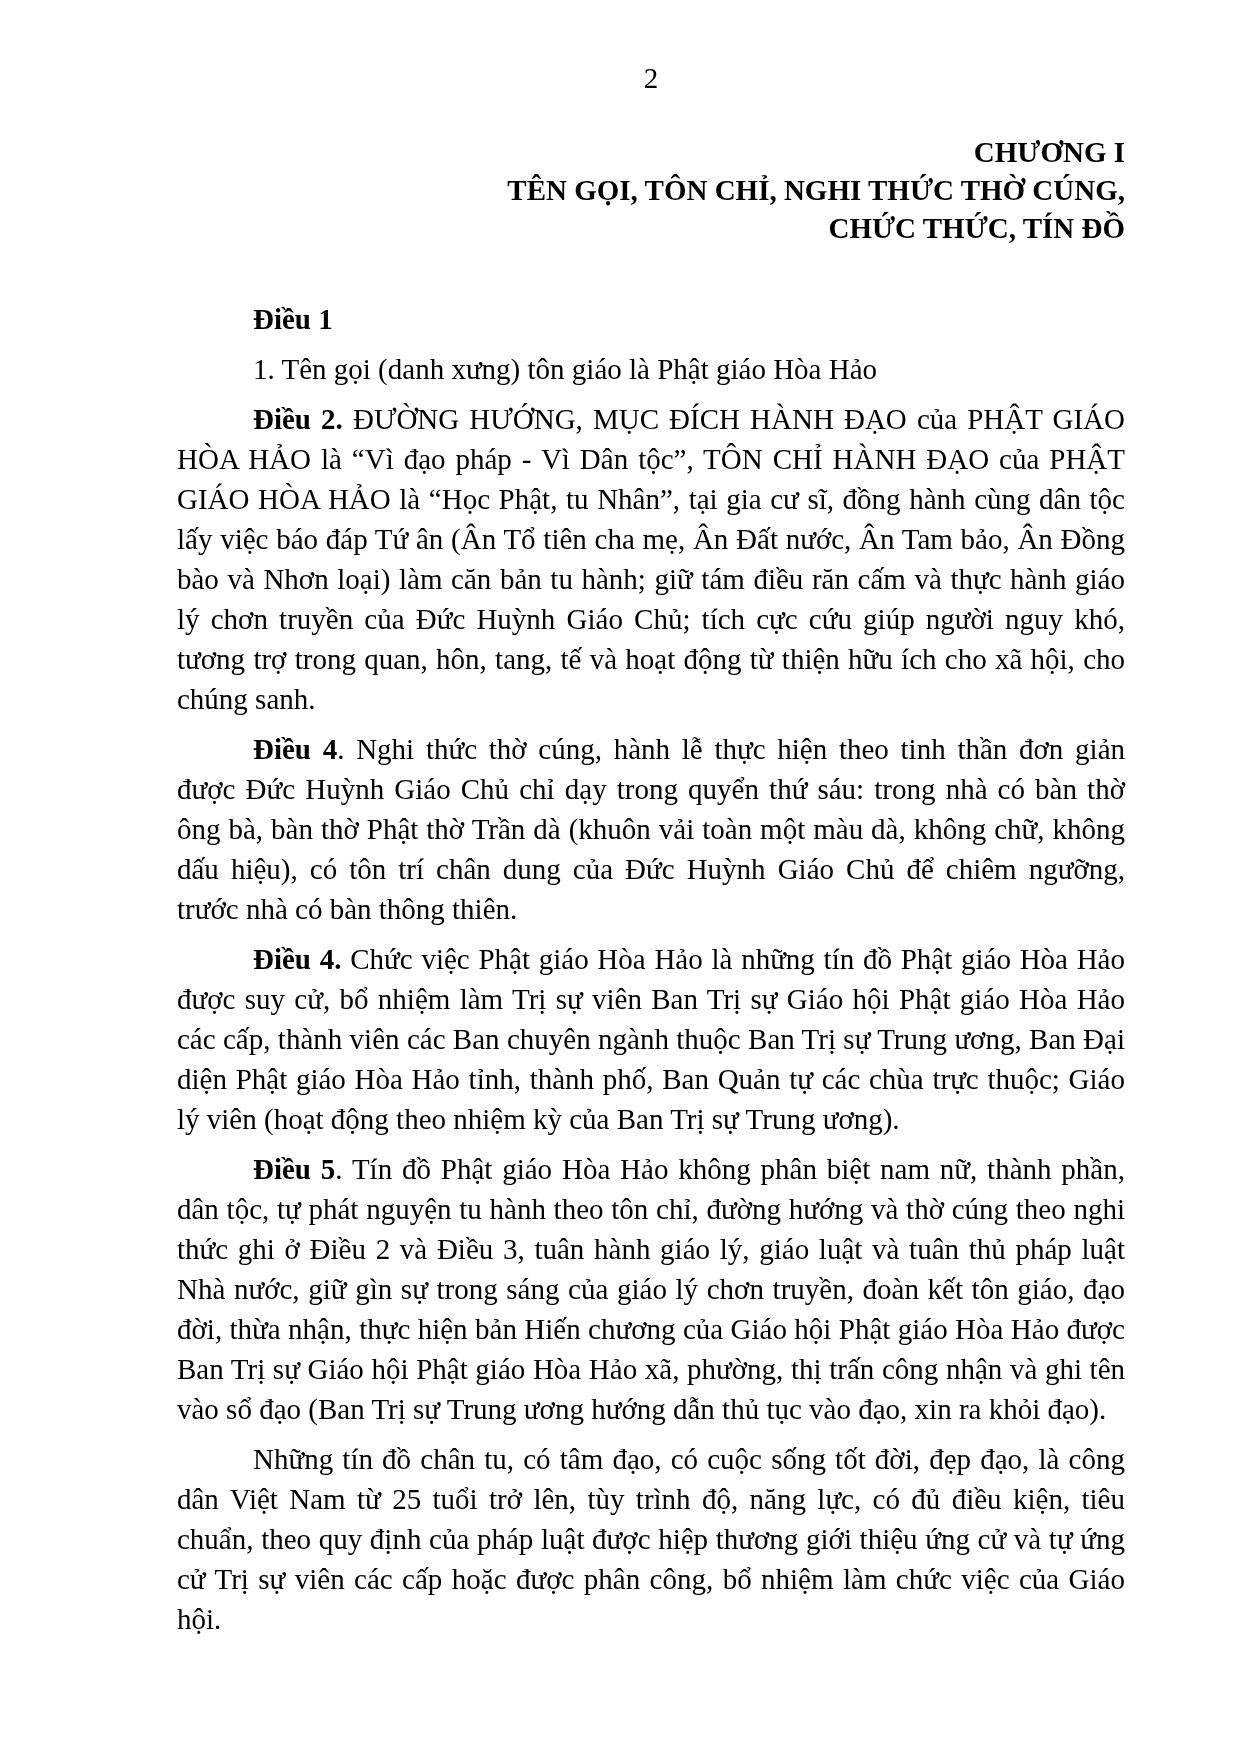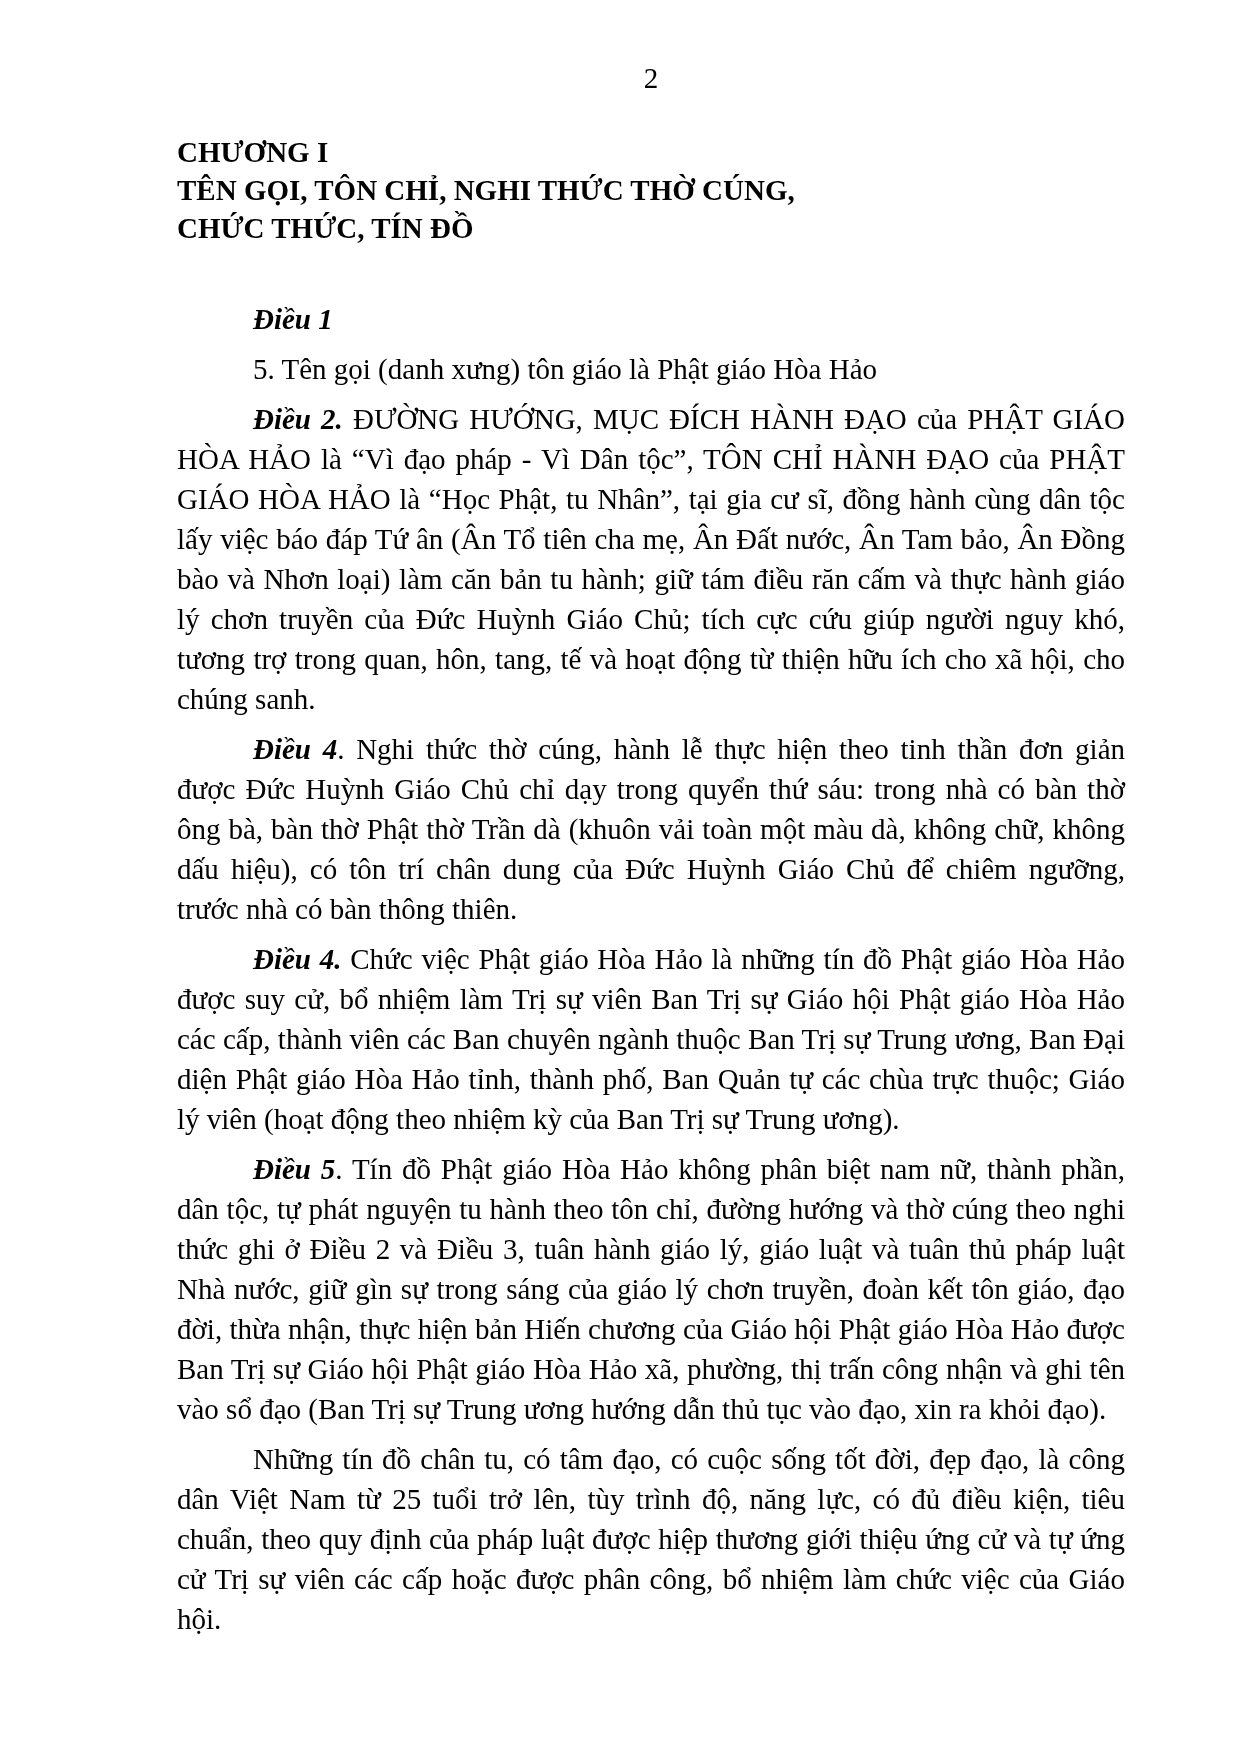--- a/index.html
+++ b/index.html
@@ -19,58 +19,57 @@
     background: #ffffff;
     padding: 58px 116px 0 177px; 
   }
   .page-number {
     text-align: center;
     font-size: 29px;
     line-height: 40px;
   }
   .chapter-heading {
     margin-top: 35px;
-    text-align: left;
+    text-align: right;
     font-weight: bold;
     font-size: 29px;
     line-height: 38px;
   }
   .body-text {
     margin-top: 52px;
     font-size: 29px;
     line-height: 40px;
   }
   .para {
     text-align: justify;
     text-indent: 76px;
     margin-bottom: 10px;
   }
   .para .label {
     font-weight: bold;
-    font-style: italic;
   }
 </style>
 </head>
 <body>
 
 <div class="page">
 
   <div class="page-number">2</div>
 
   <div class="chapter-heading">
     <div>CHƯƠNG I</div>
     <div>TÊN GỌI, TÔN CHỈ, NGHI THỨC THỜ CÚNG,</div>
     <div>CHỨC THỨC, TÍN ĐỒ</div>
   </div>
 
   <div class="body-text">
 
     <p class="para"><b class="label">Điều 1</b><span></span></p>
 
-    <p class="para"><span>5. Tên gọi (danh xưng) tôn giáo là Phật giáo Hòa Hảo</span></p>
+    <p class="para"><span>1. Tên gọi (danh xưng) tôn giáo là Phật giáo Hòa Hảo</span></p>
 
 
     <p class="para"><b class="label">Điều 2.</b><span> ĐƯỜNG HƯỚNG, MỤC ĐÍCH HÀNH ĐẠO của PHẬT GIÁO HÒA HẢO là “Vì đạo pháp - Vì Dân tộc”, TÔN CHỈ HÀNH ĐẠO của PHẬT GIÁO HÒA HẢO là “Học Phật, tu Nhân”, tại gia cư sĩ, đồng hành cùng dân tộc lấy việc báo đáp Tứ ân (Ân Tổ tiên cha mẹ, Ân Đất nước, Ân Tam bảo, Ân Đồng bào và Nhơn loại) làm căn bản tu hành; giữ tám điều răn cấm và thực hành giáo lý chơn truyền của Đức Huỳnh Giáo Chủ; tích cực cứu giúp người nguy khó, tương trợ trong quan, hôn, tang, tế và hoạt động từ thiện hữu ích cho xã hội, cho chúng sanh.</span></p>
 
     <p class="para"><b class="label">Điều 4</b><span>. Nghi thức thờ cúng, hành lễ thực hiện theo tinh thần đơn giản được Đức Huỳnh Giáo Chủ chỉ dạy trong quyển thứ sáu: trong nhà có bàn thờ ông bà, bàn thờ Phật thờ Trần dà (khuôn vải toàn một màu dà, không chữ, không dấu hiệu), có tôn trí chân dung của Đức Huỳnh Giáo Chủ để chiêm ngưỡng, trước nhà có bàn thông thiên.</span></p>
 
     <p class="para"><b class="label">Điều 4.</b><span> Chức việc Phật giáo Hòa Hảo là những tín đồ Phật giáo Hòa Hảo được suy cử, bổ nhiệm làm Trị sự viên Ban Trị sự Giáo hội Phật giáo Hòa Hảo các cấp, thành viên các Ban chuyên ngành thuộc Ban Trị sự Trung ương, Ban Đại diện Phật giáo Hòa Hảo tỉnh, thành phố, Ban Quản tự các chùa trực thuộc; Giáo lý viên (hoạt động theo nhiệm kỳ của Ban Trị sự Trung ương).</span></p>
 
     <p class="para"><b class="label">Điều 5</b><span>. Tín đồ Phật giáo Hòa Hảo không phân biệt nam nữ, thành phần, dân tộc, tự phát nguyện tu hành theo tôn chỉ, đường hướng và thờ cúng theo nghi thức ghi ở Điều 2 và Điều 3, tuân hành giáo lý, giáo luật và tuân thủ pháp luật Nhà nước, giữ gìn sự trong sáng của giáo lý chơn truyền, đoàn kết tôn giáo, đạo đời, thừa nhận, thực hiện bản Hiến chương của Giáo hội Phật giáo Hòa Hảo được Ban Trị sự Giáo hội Phật giáo Hòa Hảo xã, phường, thị trấn công nhận và ghi tên vào sổ đạo (Ban Trị sự Trung ương hướng dẫn thủ tục vào đạo, xin ra khỏi đạo).</span></p>
 

